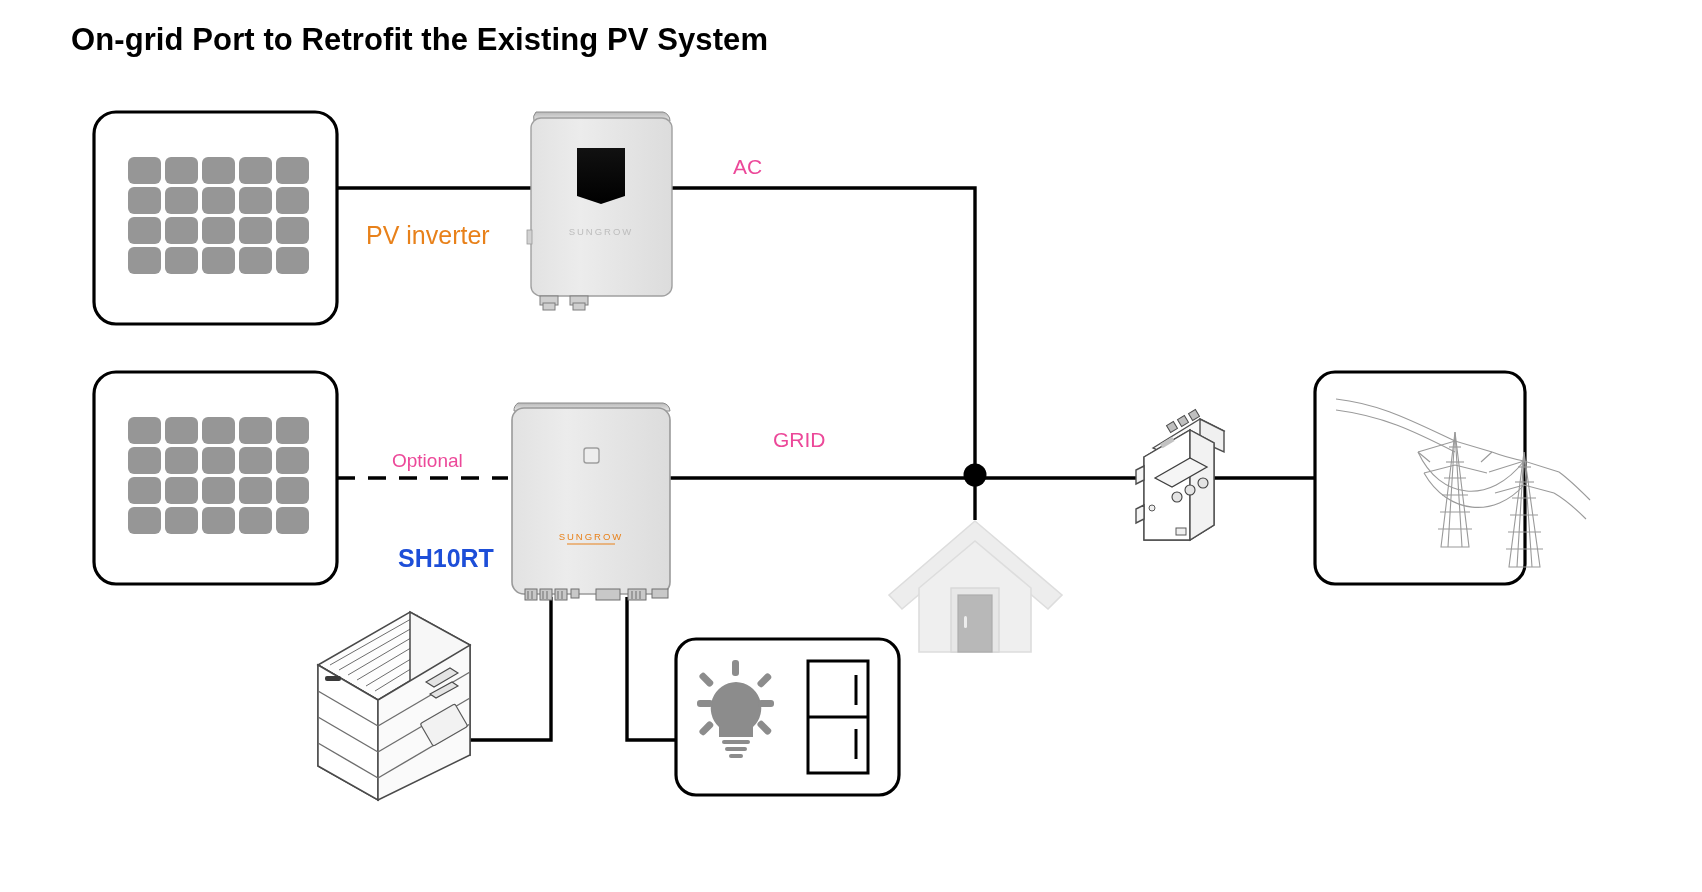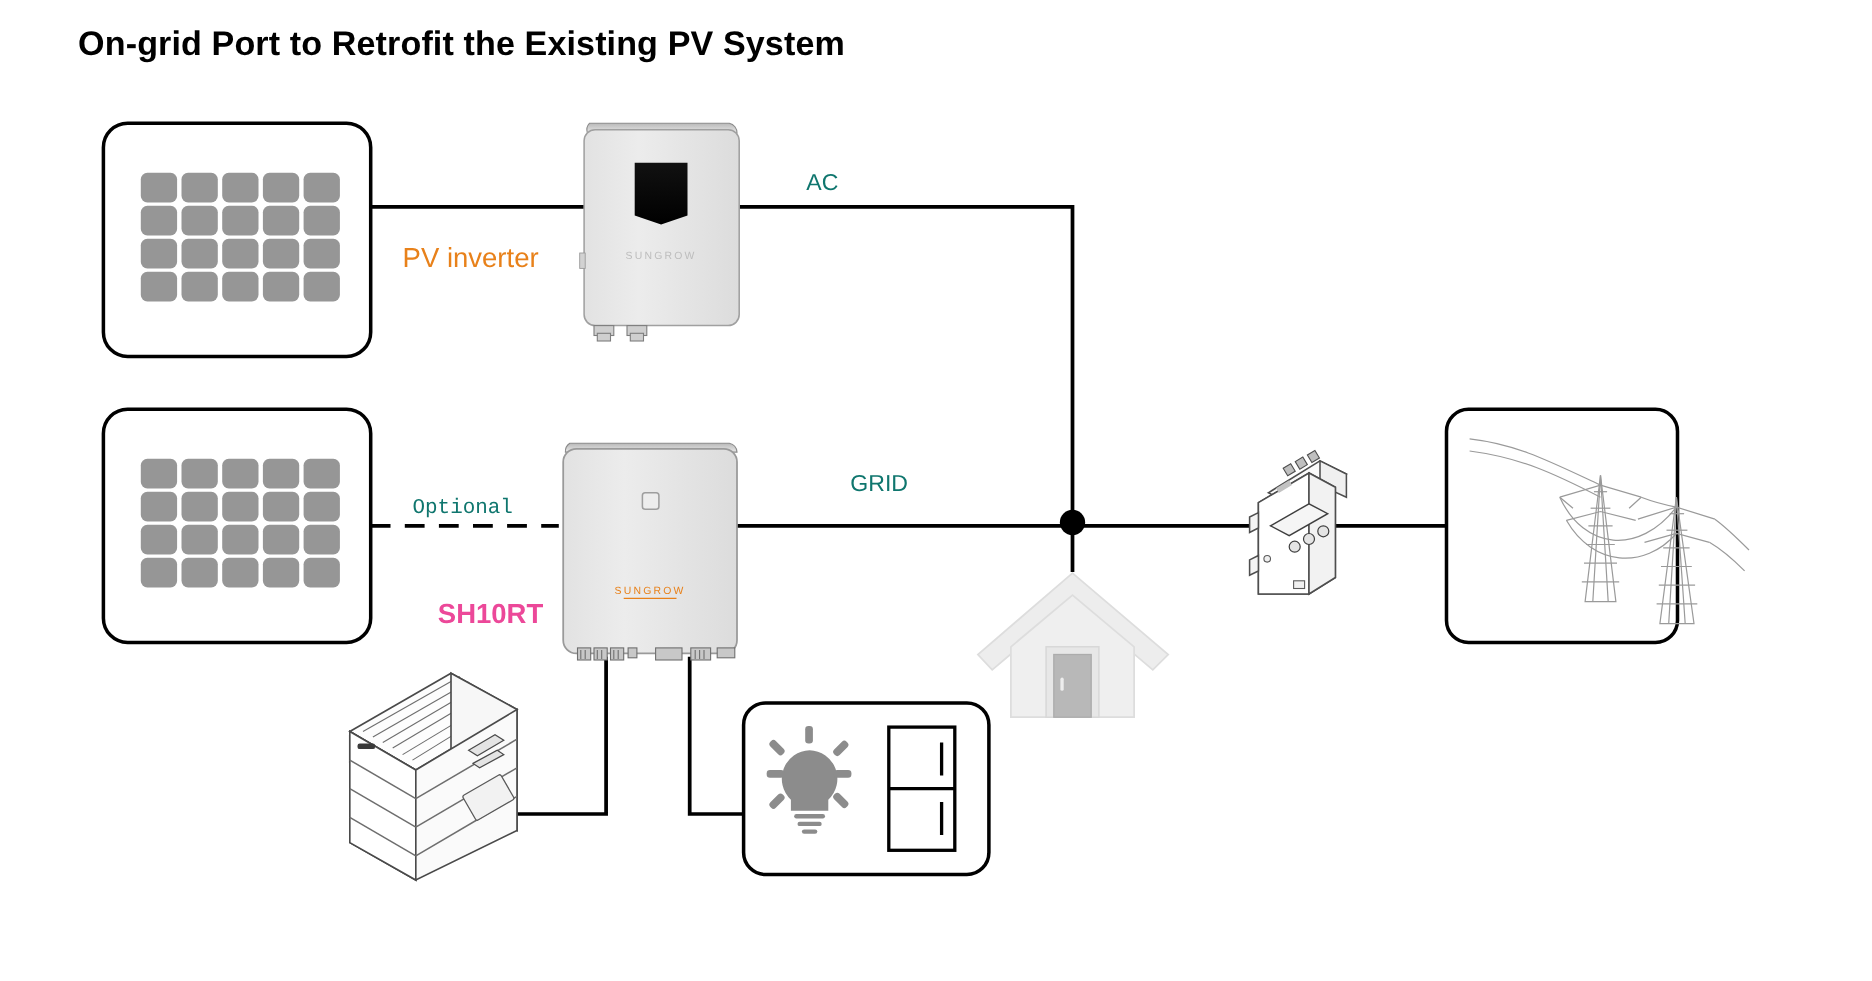--- a/index.html
+++ b/index.html
@@ -5,26 +5,26 @@
   html,body{margin:0;padding:0;background:#ffffff;}
   body{width:1702px;height:892px;position:relative;overflow:hidden;
        font-family:"Liberation Sans","DejaVu Sans",sans-serif;}
   #page-title{
     position:absolute;left:48px;top:22px;
     font-size:31px;font-weight:bold;color:#000000;letter-spacing:.1px;
     white-space:nowrap;
     margin-left:23px;
   }
   .canvas{position:absolute;left:0;top:0;width:1702px;height:892px;}
-  .lbl{position:absolute;color:#0f766e;white-space:nowrap;}
+  .lbl{position:absolute;color:#ec4899;white-space:nowrap;}
   .lbl-ac{left:733px;top:155px;font-size:21px;}
   .lbl-grid{left:729px;top:428px;font-size:21px;margin-left:44px;}
-  .lbl-optional{left:375px;top:450px;font-size:19px;font-family:Liberation Mono, monospace;}
+  .lbl-optional{left:392px;top:450px;font-size:19px;}
   .lbl-pvinv{left:366px;top:221px;font-size:25px;font-weight:normal;color:#E8811A;}
-  .lbl-sh10rt{left:398px;top:544px;font-size:25px;font-weight:bold;color:#ec4899;}
+  .lbl-sh10rt{left:398px;top:544px;font-size:25px;font-weight:bold;color:#1d4ed8;}
 </style>
 </head>
 <body>
 
 <div id="page-title">On-grid Port to Retrofit the Existing PV System</div>
 
 <svg class="canvas" viewBox="0 0 1702 892" xmlns="http://www.w3.org/2000/svg">
 
   <defs>
     <linearGradient id="invBody" x1="0" y1="0" x2="1" y2="0">

